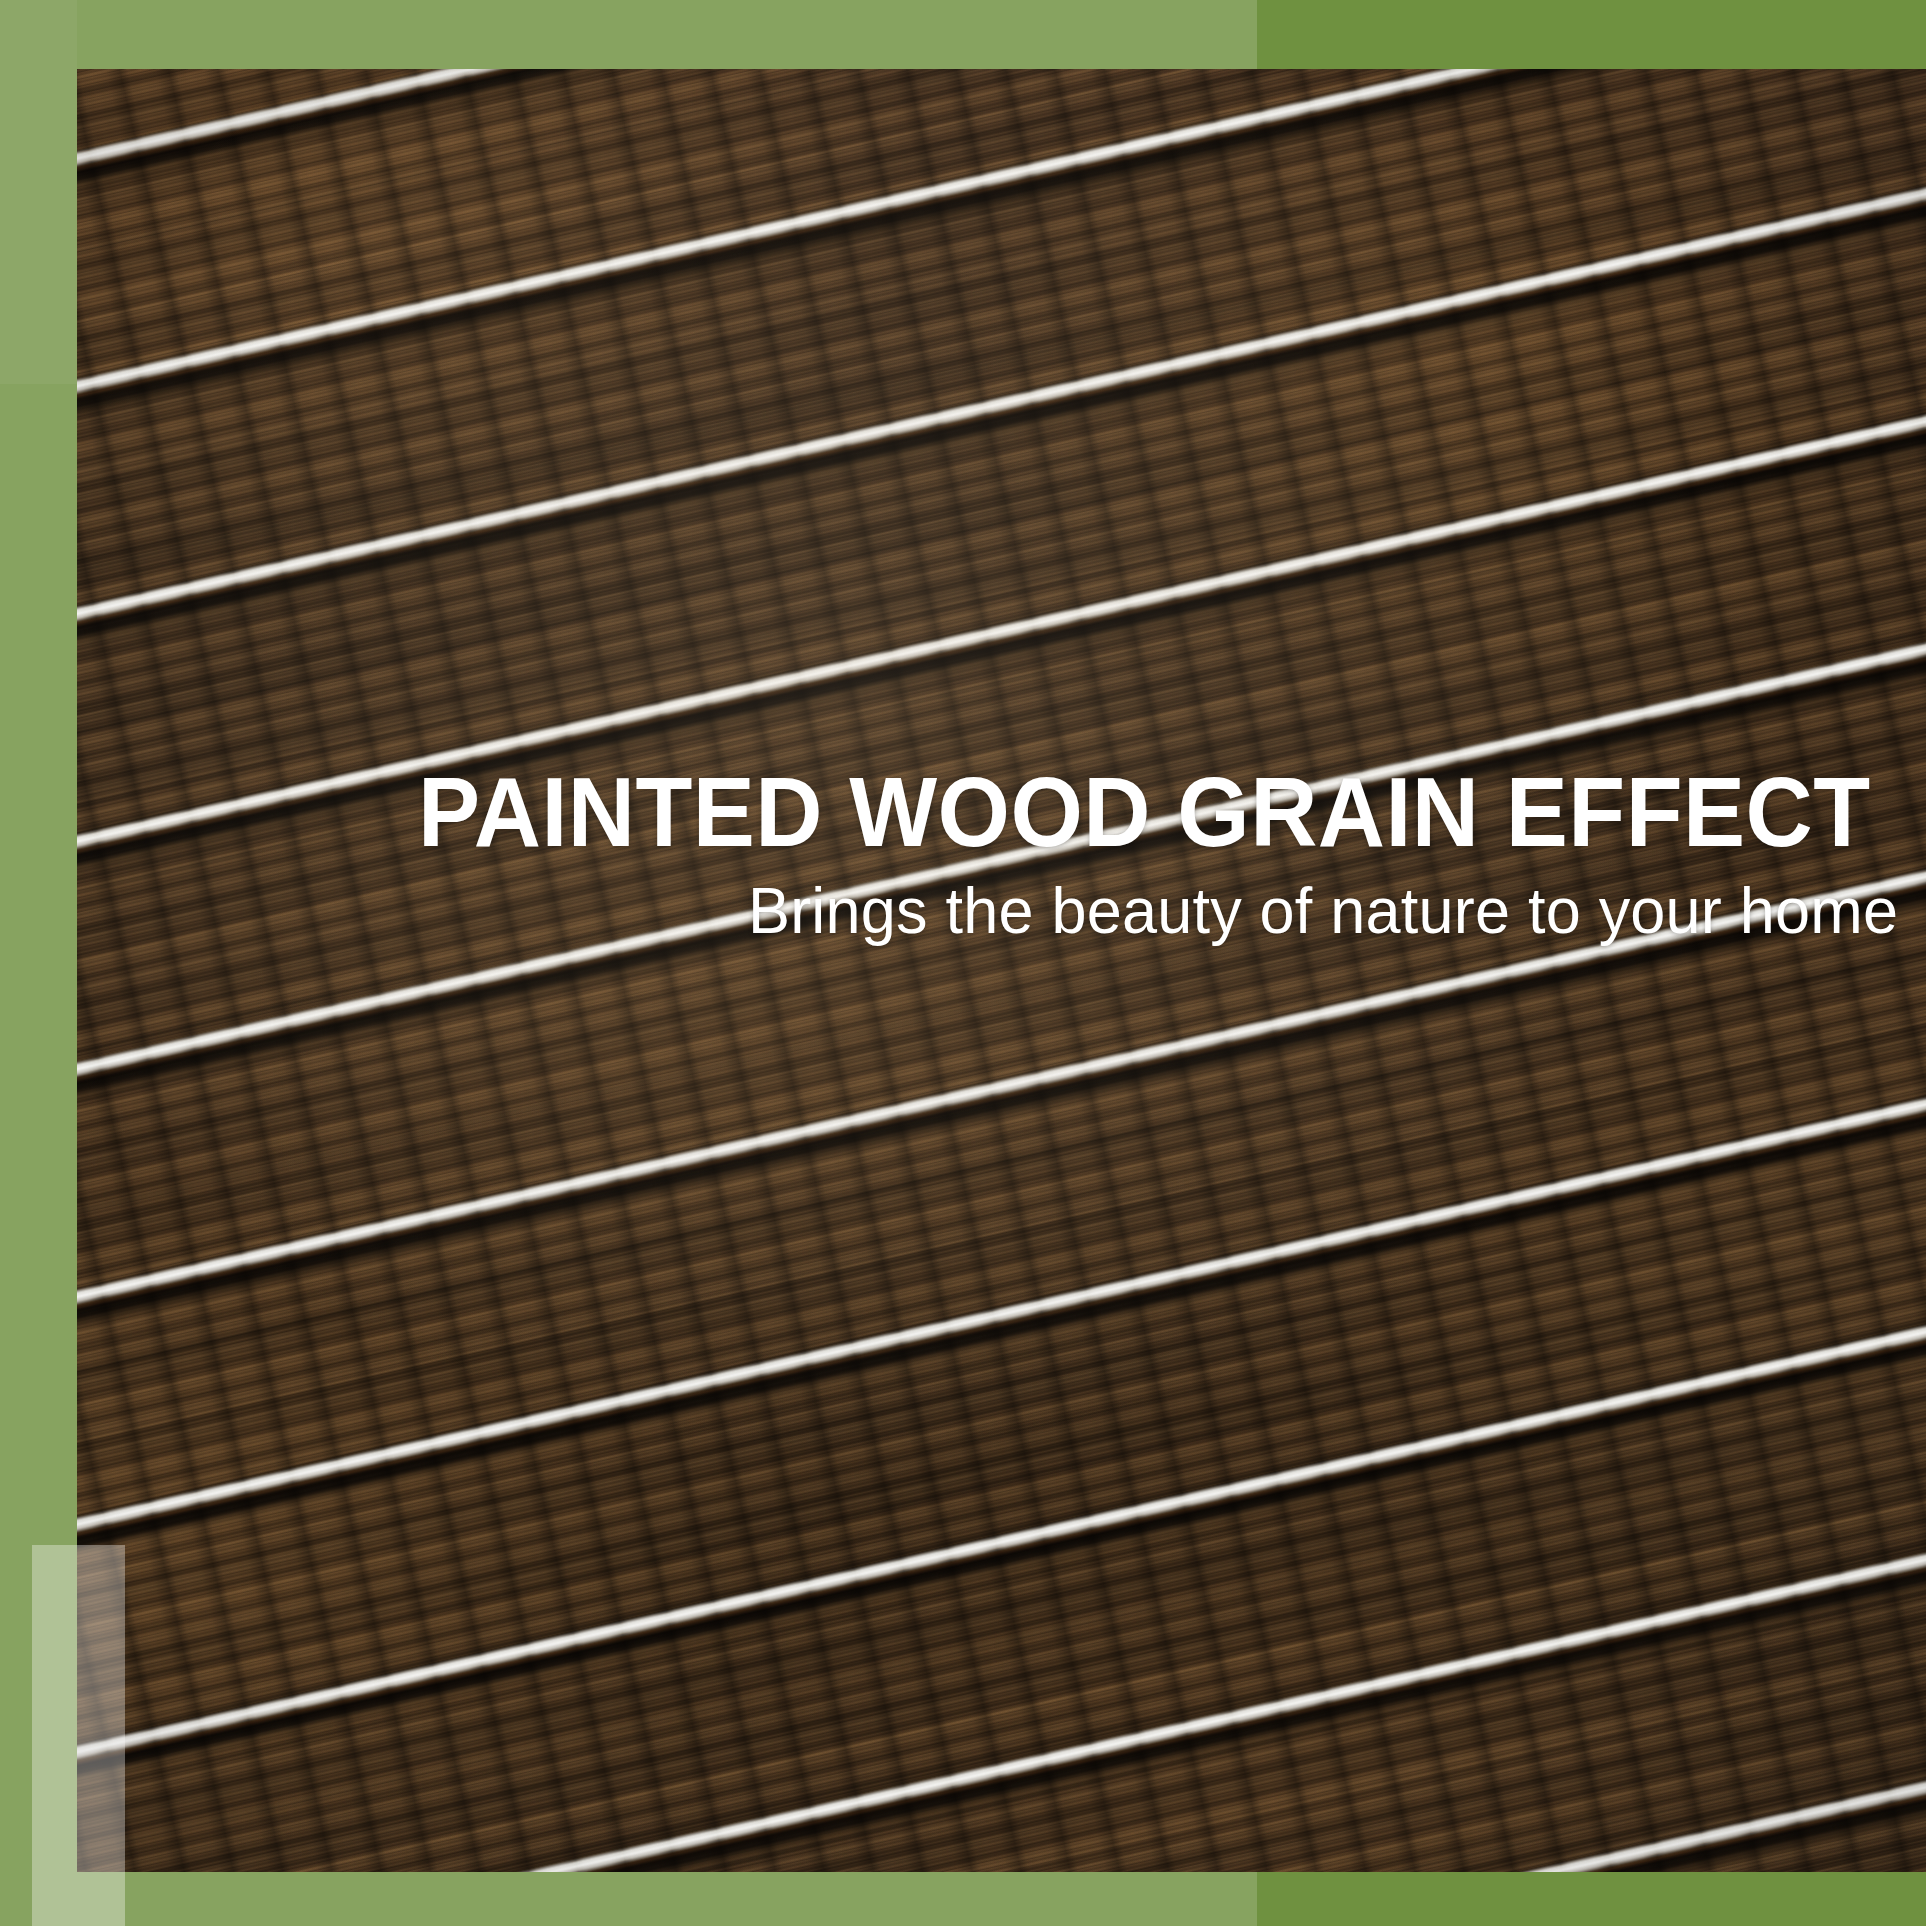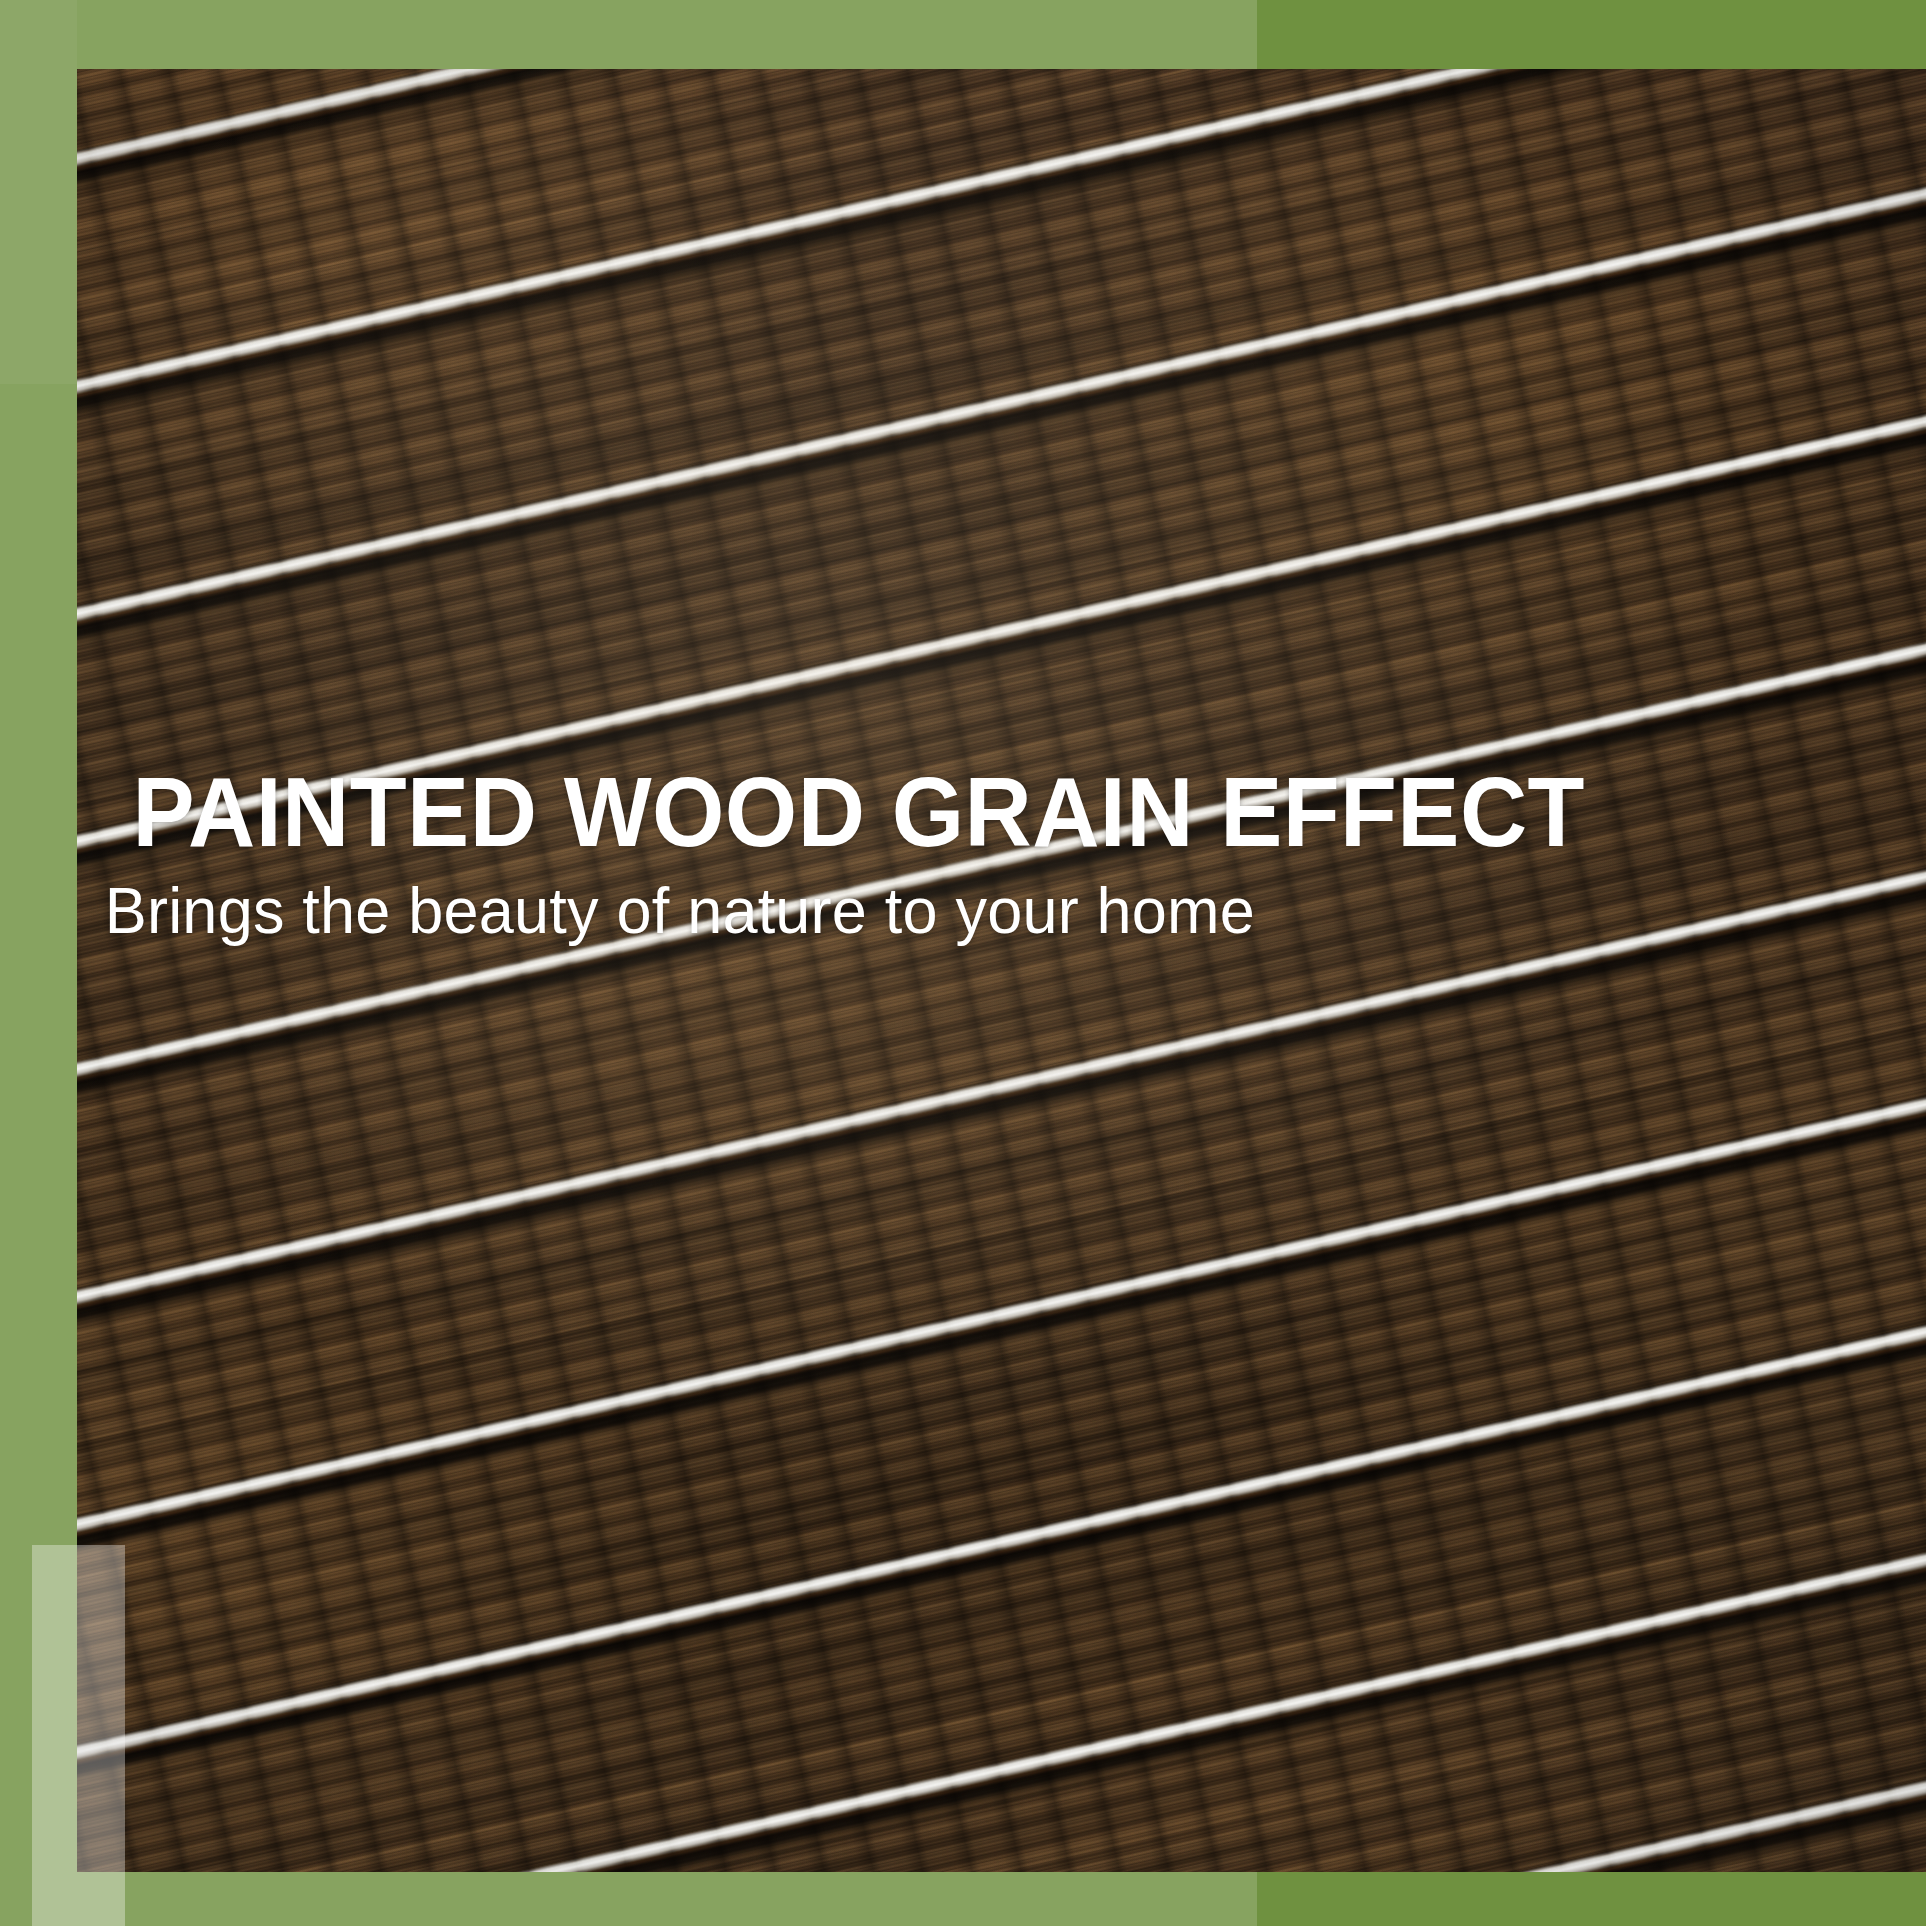--- a/index.html
+++ b/index.html
@@ -174,21 +174,21 @@
     background:rgba(255,255,255,0.34);
     pointer-events:none;
   }
 
   
   .text-block{
     position:absolute;
     left:77px;
     top:762px;
     width:1849px;
-    text-align:left;
+    text-align:right;
     z-index:5;
     pointer-events:none;
   }
   .headline{
     font-size:99px;
     line-height:1.0;
     font-weight:700;
     letter-spacing:0.5px;
     color:#ffffff;
     transform:scaleX(0.94);

